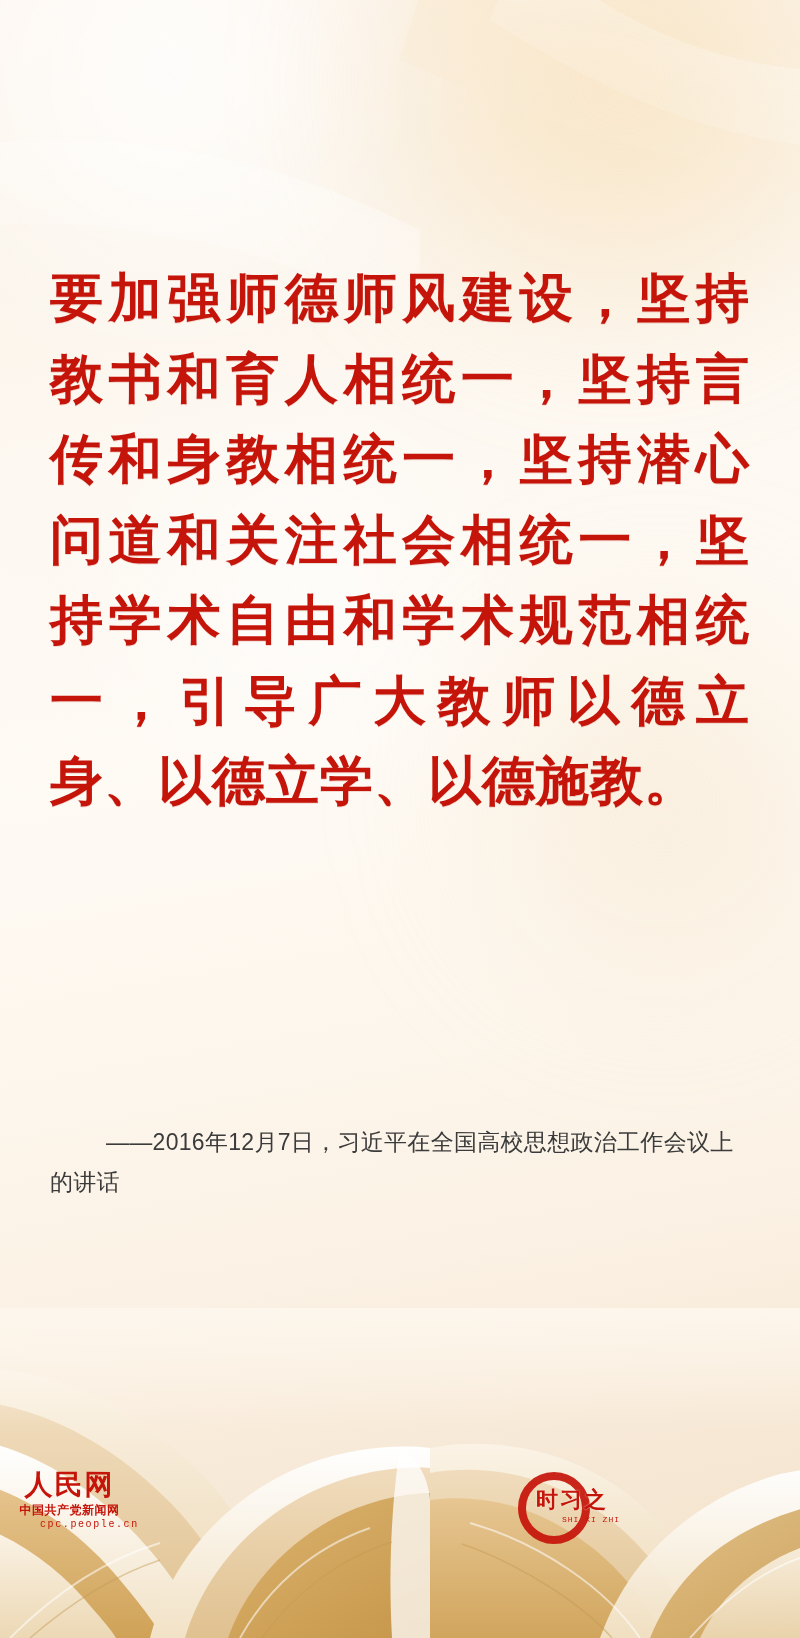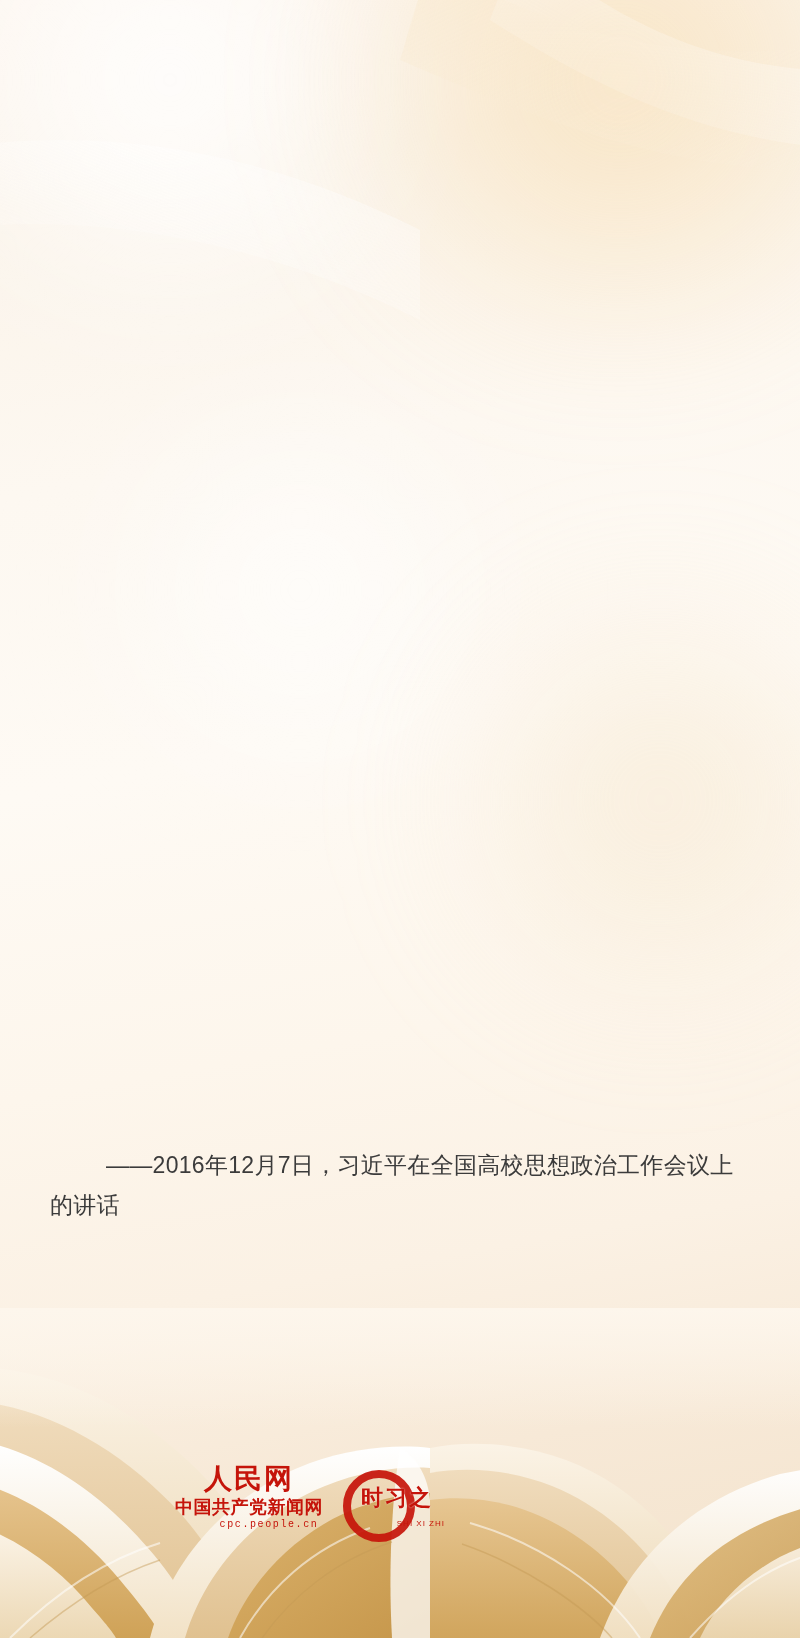--- a/index.html
+++ b/index.html
@@ -77,21 +77,21 @@
     line-height: 1.52;
     letter-spacing: 1px;
     text-align: justify;
     text-justify: inter-character;
     text-shadow: 0 1px 0 rgba(160,20,10,0.14);
   }
 
   .attribution {
     position: absolute;
     left: 50px;
-    top: 1145px;
+    top: 1122px;
     width: 690px;
     color: #3b3b3b;
     font-size: 23px;
     line-height: 1.75;
     text-indent: 56px;
     letter-spacing: .3px;
   }
 
   
   .books {
@@ -104,40 +104,40 @@
   }
   .books svg { display: block; }
 
   
   .logo-row {
     position: absolute;
     left: 0;
     bottom: 108px;
     width: 632px;
     display: flex;
-    justify-content: center;
+    justify-content: space-between;
     align-items: center;
     gap: 14px;
   }
   .pd-logo {
     display: flex;
     flex-direction: column;
     align-items: center;
     line-height: 1;
   }
   .pd-logo .pd-main {
     color: #c5140a;
     font-size: 28px;
     font-weight: 700;
     letter-spacing: 2px;
     font-family: "DejaVu Sans", sans-serif;
   }
   .pd-logo .pd-sub {
     color: #c5140a;
-    font-size: 18px;
+    font-size: 12px;
     font-weight: 700;
     letter-spacing: .5px;
     margin-top: 5px;
   }
   .pd-logo .pd-url {
     color: #c5140a;
     font-size: 10px;
     letter-spacing: 1.6px;
     margin-top: 4px;
     font-family: "Liberation Mono", monospace;
@@ -166,26 +166,26 @@
     color: #c5140a;
     font-size: 22px;
     font-weight: 700;
     letter-spacing: 2px;
     z-index: 2;
     text-shadow: 0 0 2px rgba(255,255,255,.7);
   }
   .ssz-pinyin {
     position: absolute;
     right: 12px;
-    bottom: 0;
+    bottom: 6px;
     color: #c5140a;
     font-size: 8px;
     letter-spacing: 1px;
     z-index: 3;
-    font-family: Liberation Sans, sans-serif;
+    font-family: Liberation Mono, monospace;
   }
 </style>
 </head>
 <body>
 
 <div class="poster">
 
   <div class="glow-a"></div>
   <div class="glow-b"></div>
   <div class="glow-c"></div>
@@ -202,20 +202,21 @@
         <stop offset="100%" stop-color="#ffffff" stop-opacity="0"></stop>
       </linearGradient>
     </defs>
     <path d="M430,-40 C560,40 700,70 860,40 L860,170 C680,180 540,120 400,60 Z" fill="url(#rg1)"></path>
     <path d="M520,-60 C620,30 740,80 880,70 L880,150 C720,150 600,90 490,20 Z" fill="url(#rg2)"></path>
     <path d="M-60,150 C120,120 280,160 420,230 L420,320 C260,240 90,210 -60,230 Z" fill="url(#rg2)"></path>
   </svg>
 
   <div class="content">
 
+    <div class="quote">要加强师德师风建设，坚持教书和育人相统一，坚持言传和身教相统一，坚持潜心问道和关注社会相统一，坚持学术自由和学术规范相统一，引导广大教师以德立身、以德立学、以德施教。</div>
 
     <div class="attribution">——2016年12月7日，习近平在全国高校思想政治工作会议上的讲话</div>
   </div>
 
   <div class="books">
     <svg width="800" height="330" viewBox="0 0 800 330" preserveAspectRatio="none">
       <defs>
         <linearGradient id="pg1" x1="0" y1="0" x2="0" y2="1">
           <stop offset="0%" stop-color="#f0dcbd"></stop>
           <stop offset="100%" stop-color="#e0c190"></stop>

